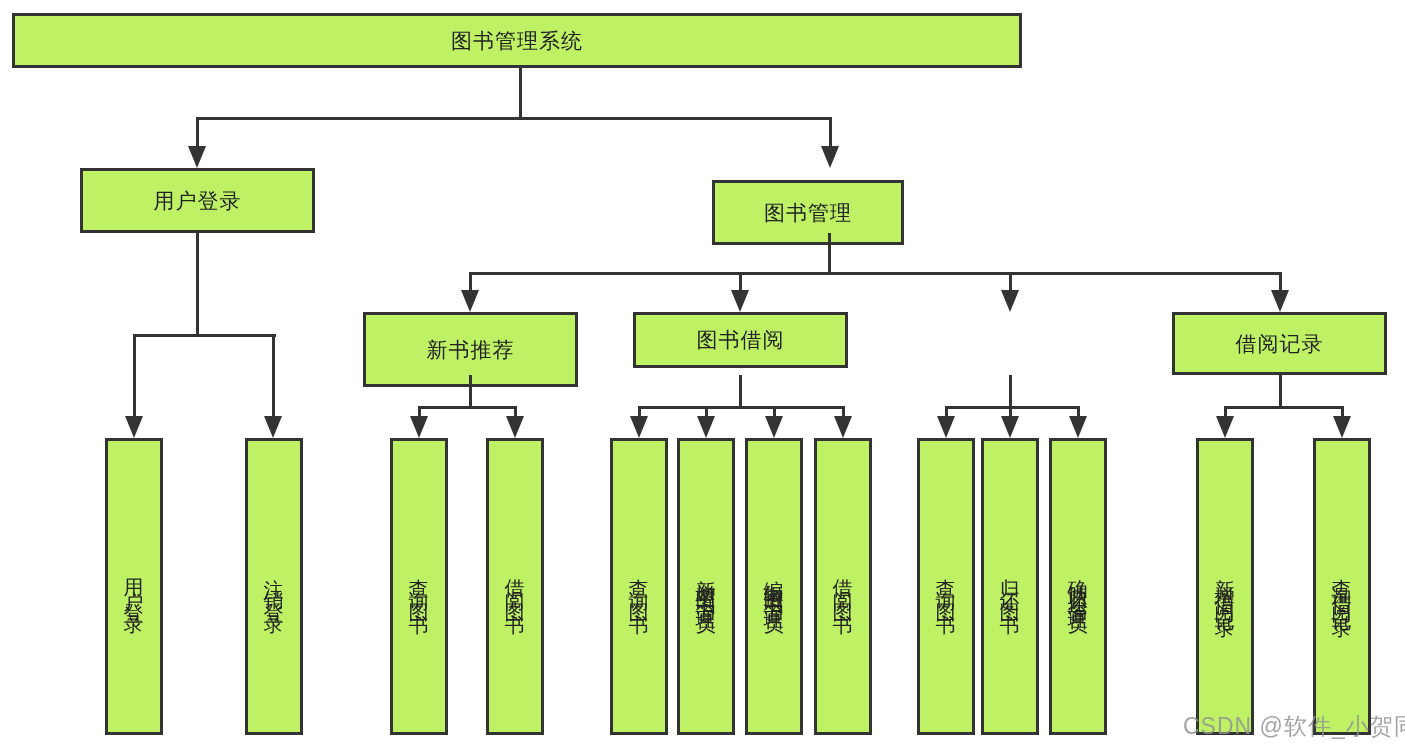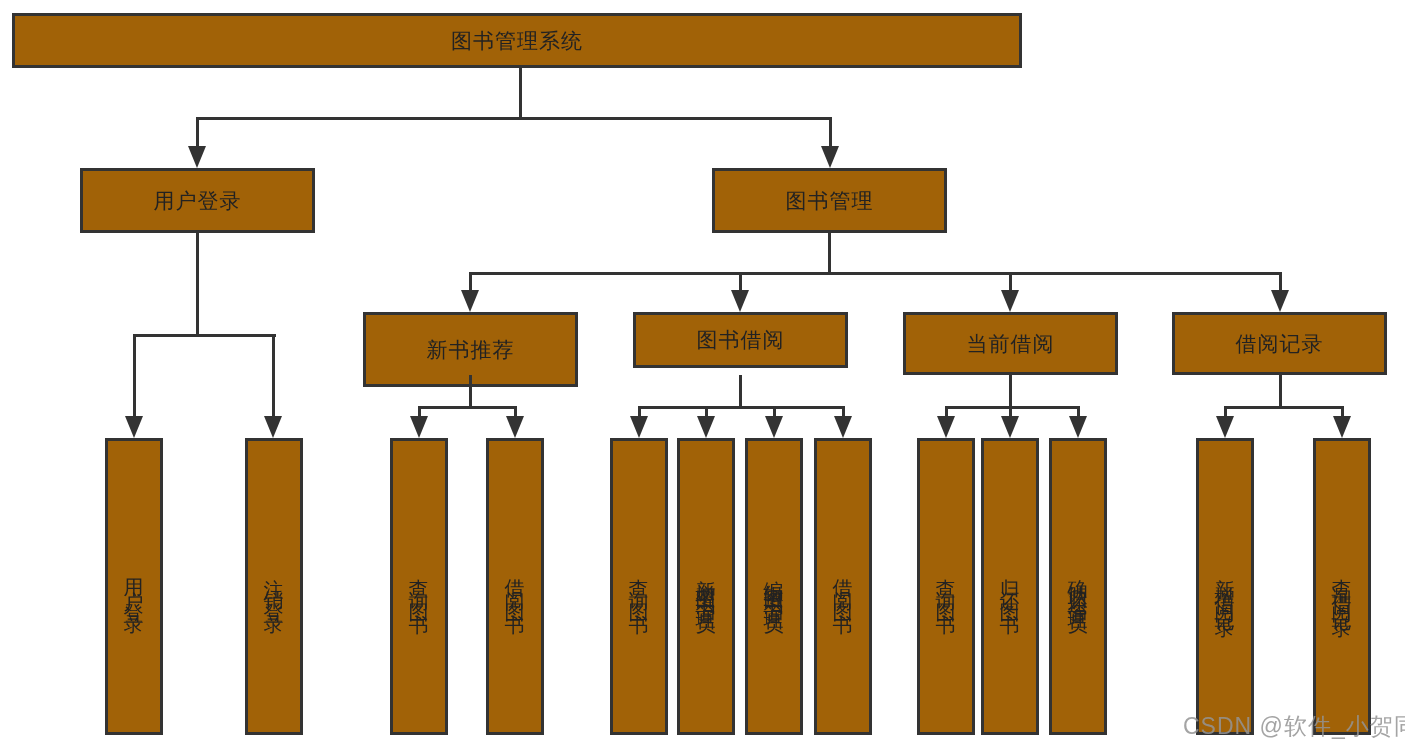--- a/index.html
+++ b/index.html
@@ -5,21 +5,21 @@
   html,body{margin:0;padding:0;background:#ffffff;}
   #stage{
     position:relative;
     width:1405px;height:747px;
     background:#ffffff;
     font-family:"Liberation Sans","DejaVu Sans",sans-serif;
     overflow:hidden;
   }
   .box{
     position:absolute;
-    background:#a16207;
+    background:#bef264;
     border:3px solid #333333;
     box-sizing:border-box;
     display:flex;
     align-items:center;
     justify-content:center;
     color:#222222;
   }
   .h-box span{
     font-size:21px;
     letter-spacing:1px;
@@ -60,32 +60,29 @@
 
 <div id="stage">
 
   <div class="box h-box" style="left:12px;top:13px;width:1010px;height:55px;">
     <span>图书管理系统</span>
   </div>
 
   <div class="box h-box" style="left:80px;top:168px;width:235px;height:65px;">
     <span>用户登录</span>
   </div>
-  <div class="box h-box" style="left:712px;top:168px;width:235px;height:65px;justify-content:center;">
+  <div class="box h-box" style="left:712px;top:180px;width:192px;height:65px;justify-content:center;">
     <span>图书管理</span>
   </div>
 
   <div class="box h-box" style="left:363px;top:312px;width:215px;height:75px;">
     <span>新书推荐</span>
   </div>
   <div class="box h-box" style="left:633px;top:312px;width:215px;height:56px;">
     <span>图书借阅</span>
-  </div>
-  <div class="box h-box" style="left:903px;top:312px;width:215px;height:63px;">
-    <span>当前借阅</span>
   </div>
   <div class="box h-box" style="left:1172px;top:312px;width:215px;height:63px;">
     <span>借阅记录</span>
   </div>
 
   <div class="box v-box" style="left:105px;top:438px;width:58px;height:297px;">
     <span>用户登录</span>
   </div>
   <div class="box v-box" style="left:245px;top:438px;width:58px;height:297px;">
     <span>注销登录</span>

